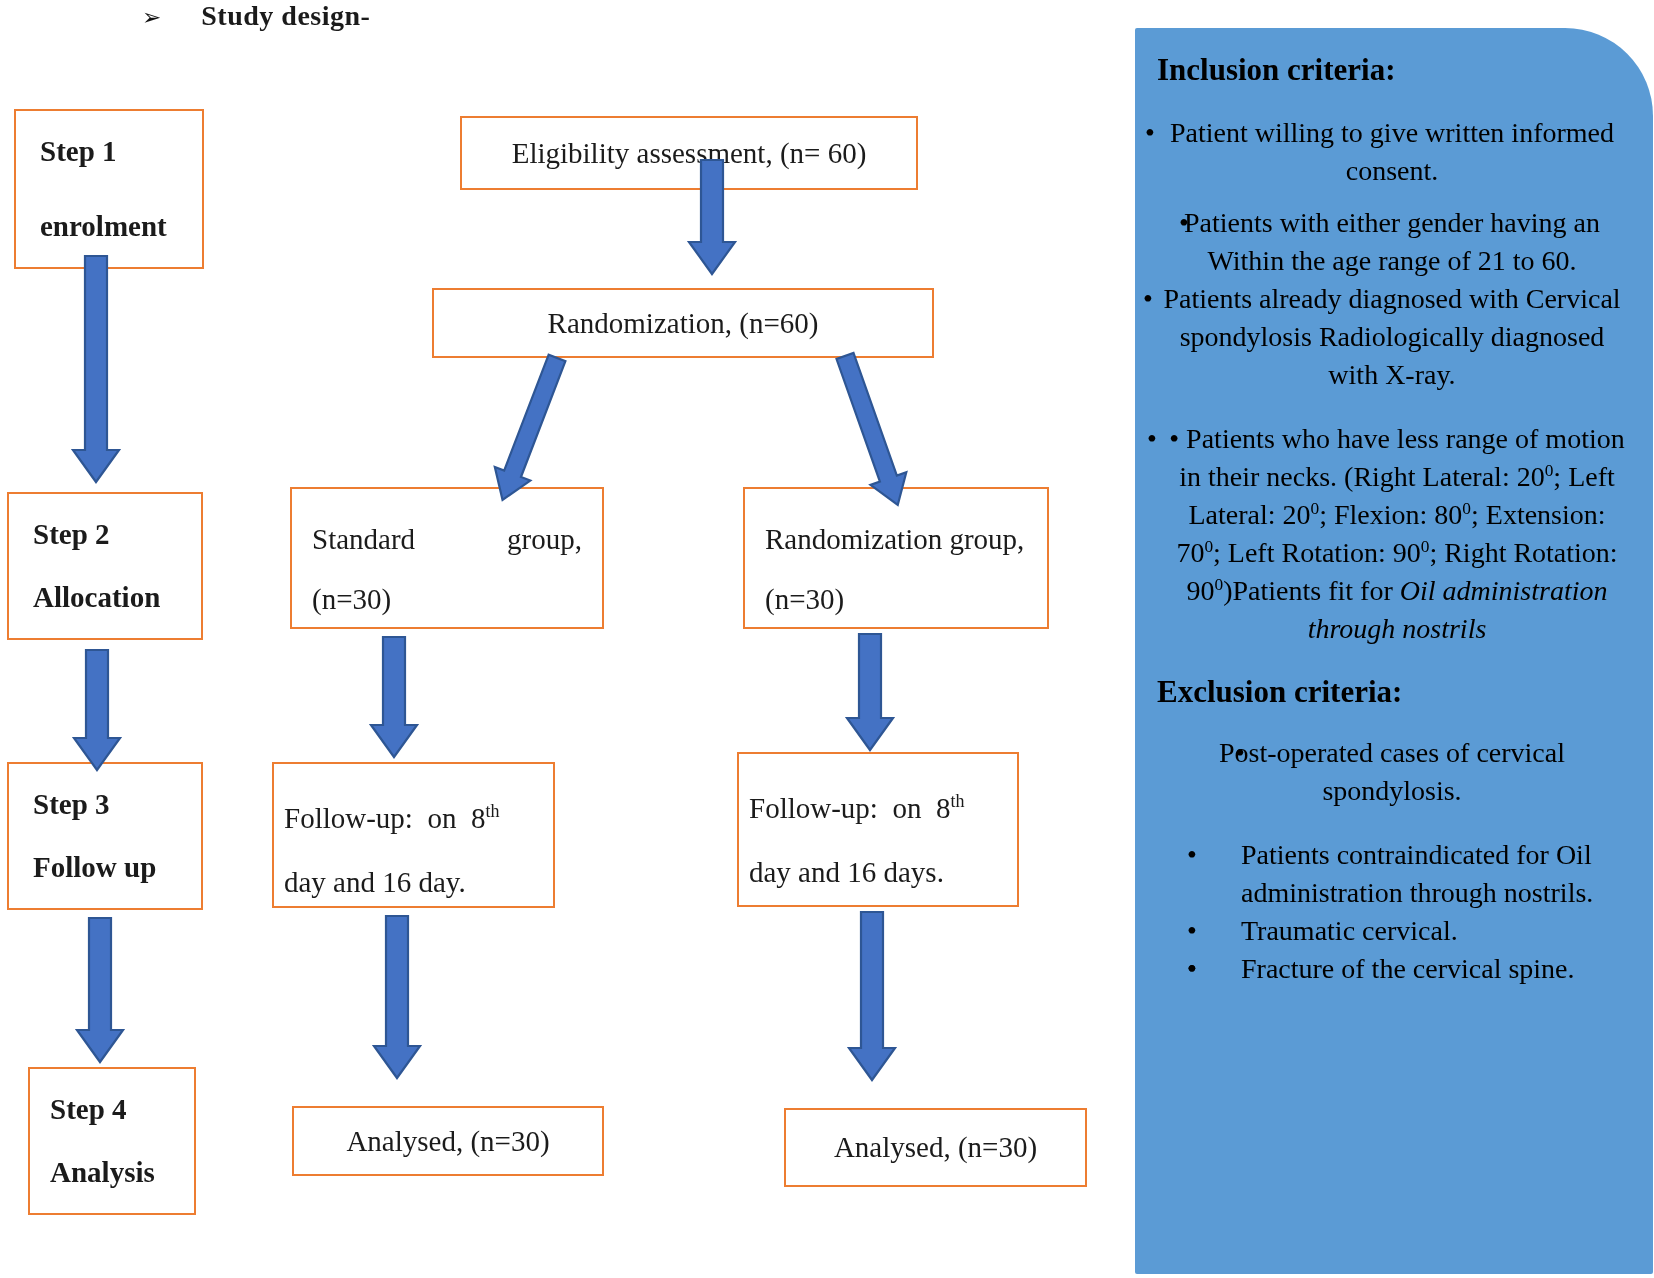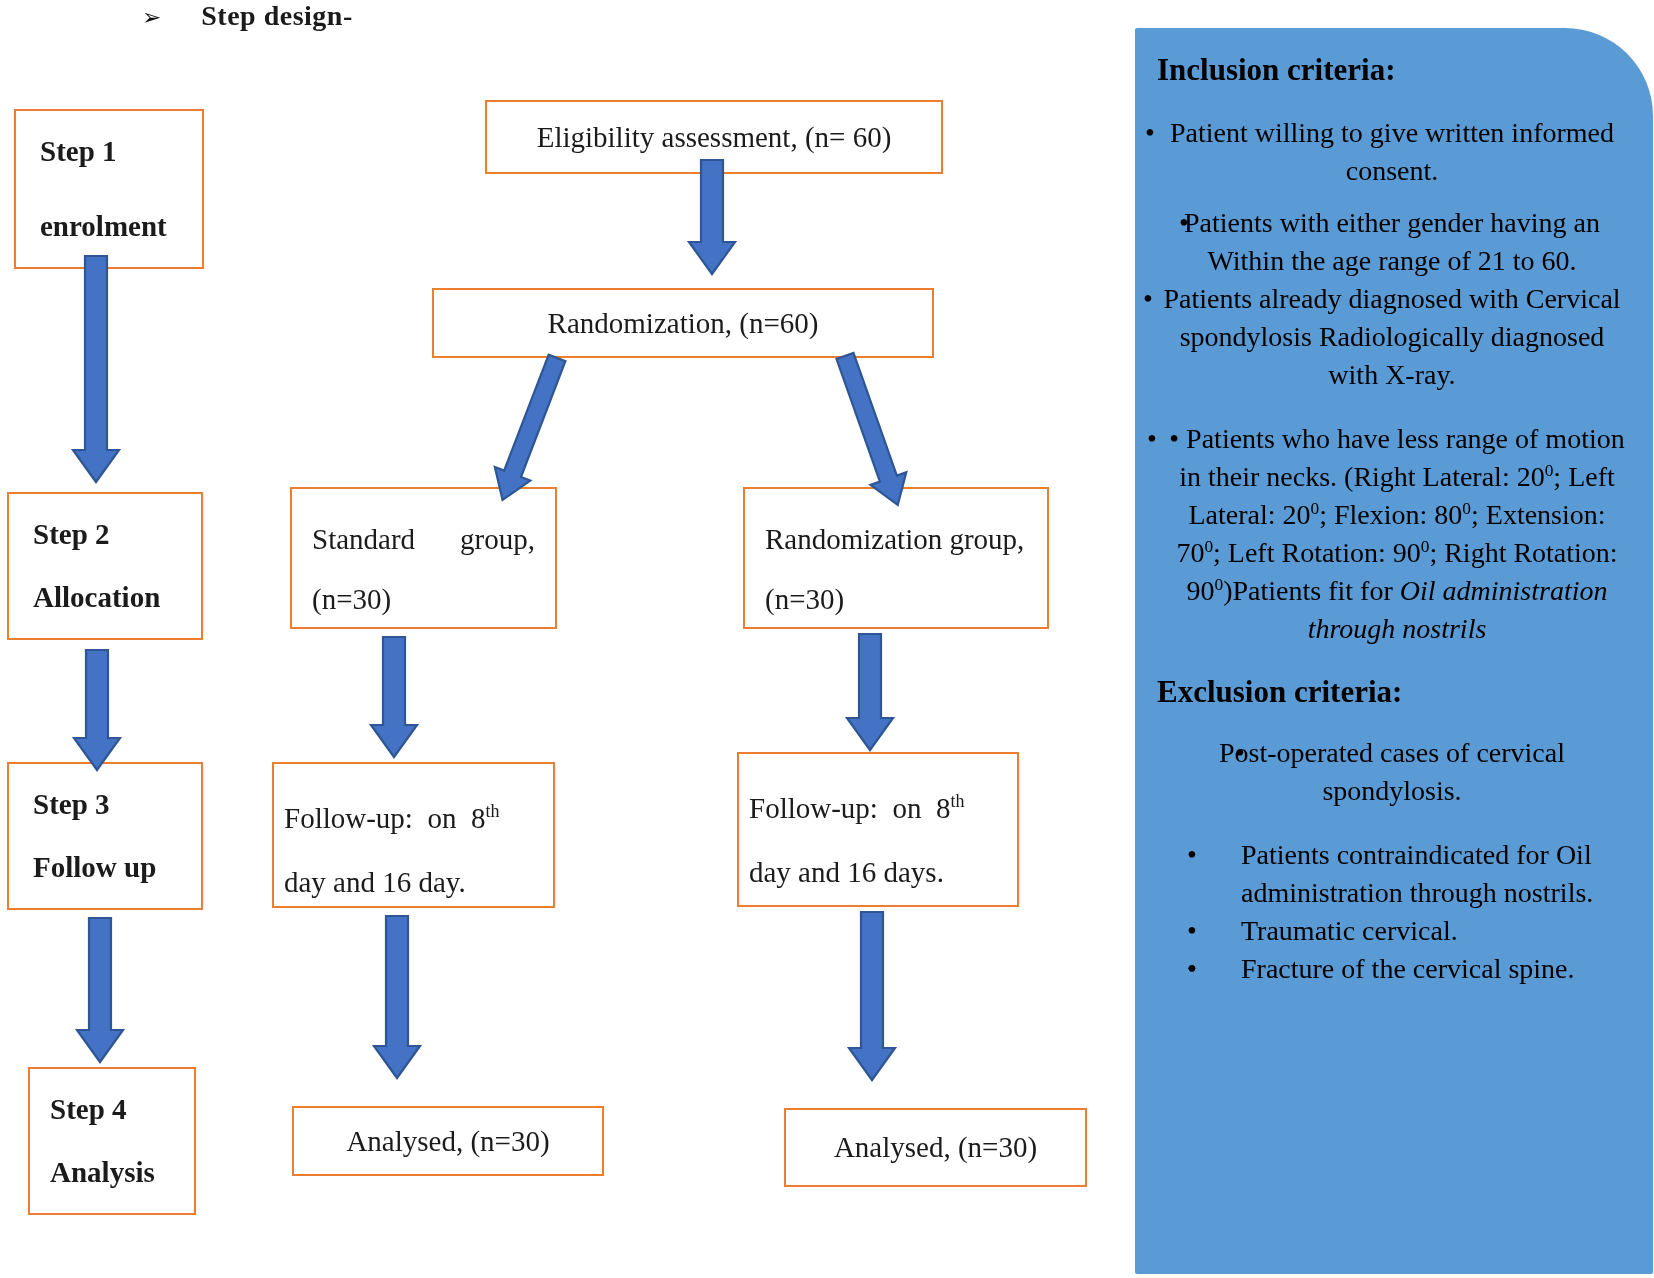--- a/index.html
+++ b/index.html
@@ -55,48 +55,48 @@
   .eleft .bullet { left:30px; }
   .italic { font-style:italic; }
 </style>
 </head>
 <body>
 
 <div class="canvas">
 
   <div class="title">
     <span class="title-bullet">➢</span>
-    <span class="title-text">Step design-</span>
+    <span class="title-text">Study design-</span>
   </div>
 
   <div class="obox stepbox" style="left:14px; top:100px; width:190px; height:160px;margin-top:9px;">
     <div>Step 1</div>
     <div>enrolment</div>
   </div>
   <div class="obox stepbox" style="left:7px; top:492px; width:196px; height:148px;">
     <div>Step 2</div>
     <div>Allocation</div>
   </div>
   <div class="obox stepbox" style="left:7px; top:762px; width:196px; height:148px;">
     <div>Step 3</div>
     <div>Follow up</div>
   </div>
   <div class="obox stepbox" style="left:28px; top:1067px; width:168px; height:148px;padding-left:20px;">
     <div>Step 4</div>
     <div>Analysis</div>
   </div>
 
-  <div class="obox centerbox" style="left:460px; top:100px; width:458px; height:74px;margin-left:25px;">
+  <div class="obox centerbox" style="left:460px; top:116px; width:458px; height:74px;">
     <span>Eligibility assessment, (n= 60)</span>
   </div>
   <div class="obox centerbox" style="left:432px; top:288px; width:502px; height:70px;">
     <span>Randomization, (n=60)</span>
   </div>
 
-  <div class="obox groupbox" style="left:290px; top:487px; width:267px; height:142px;">
+  <div class="obox groupbox" style="left:290px; top:487px; width:314px; height:142px;">
     <div class="justify-line">Standard group,</div>
     <div>(n=30)</div>
   </div>
   <div class="obox groupbox" style="left:743px; top:487px; width:306px; height:142px;">
     <div>Randomization group,</div>
     <div>(n=30)</div>
   </div>
 
   <div class="obox fubox" style="left:272px; top:762px; width:283px; height:146px;">
     <div><span class="pre">Follow-up:  on  8</span><sup>th</sup></div>

